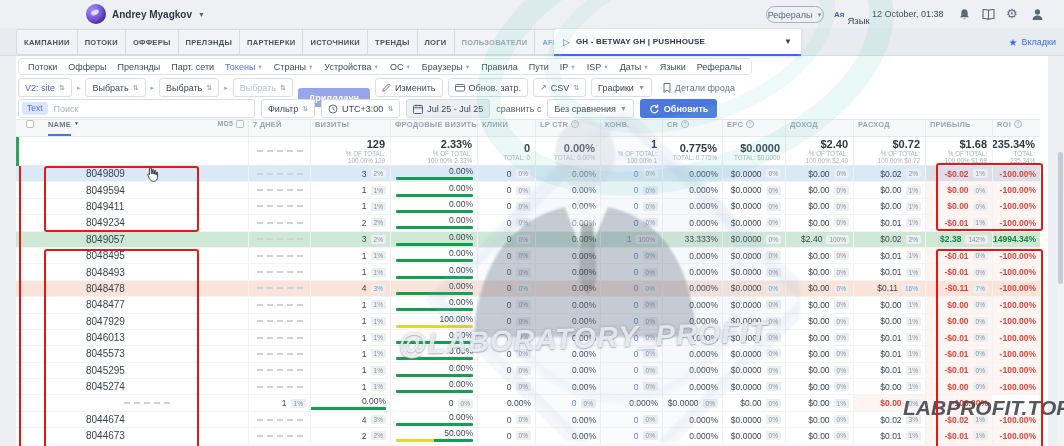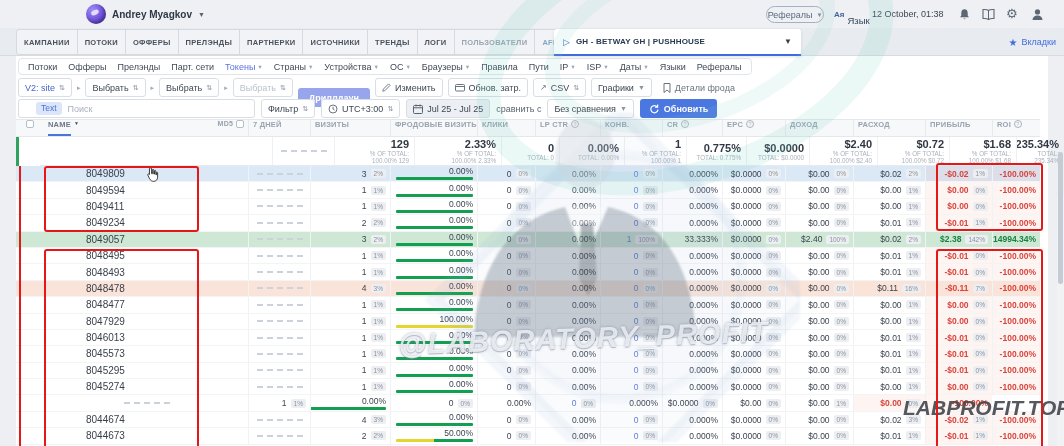--- a/index.html
+++ b/index.html
@@ -41,41 +41,41 @@
   .flink .chev{font-size:5.5px;color:#9aa4b0;margin-left:2px;vertical-align:1px;}
   #toolrow{position:absolute;left:2px;top:22px;height:19px;display:flex;align-items:center;gap:5px;}
   #searchrow{position:absolute;left:2px;top:43px;height:19px;display:flex;align-items:center;gap:6px;}
   .ctl{height:19px;border:1px solid #d8dee4;border-radius:3px;background:#fff;display:flex;align-items:center;padding:0 6px;gap:4px;font-size:9px;color:#3f4752;white-space:nowrap;cursor:pointer;}
   .caret{font-size:7px;color:#8a94a2;}
   .blue{color:#4566cf;}
   .dimtext{color:#b9c1cb;}
   .sep{font-size:7px;color:#a2abb6;}
   .drill{background:#97a6ec;border:none;color:#fff;font-weight:bold;padding:0 11px;margin-top:20px;}
   .nofr{border:none;color:#6a7480;gap:4px;}
-  .searchbox{width:237px;padding:0 17px;cursor:text;}
+  .searchbox{width:237px;padding:0 3px;cursor:text;}
   .chip{background:#dbe6fa;color:#4a6fd8;font-size:8.5px;height:13px;line-height:13px;padding:0 5px;border-radius:3px;}
   .searchbox input{border:none;outline:none;flex:1;font-size:9px;font-family:inherit;color:#3f4752;background:transparent;min-width:10px;}
   .searchbox input::placeholder{color:#a9b1bc;}
   .datebtn{background:#eceff3;}
   .cmplbl{font-size:9px;color:#5a6470;}
   .refresh{background:#4a77e0;border:none;color:#fff;font-weight:bold;padding:0 9px;gap:5px;}
   
   #tbl{position:absolute;left:0;top:63px;width:1024px;}
   .trow{display:grid;grid-template-columns:28px 204px 62px 80px 87px 58px 65px 62px 60px 63px 68px 72px 67px 48px;}
   #hrow{height:18px;background:#f7f8fa;border-top:1px solid #e4e7eb;border-bottom:1px solid #e4e7eb;}
   .hcell{display:flex;padding:0 4px;border-left:1px solid #e8ebee;font-size:7.5px;font-weight:bold;letter-spacing:.2px;color:#99a3b0;overflow:hidden;white-space:nowrap;}
   .hcell.c0{border-left:none;justify-content:center;}
   .hcell.c1{border-left:none;}
   .hname{color:#6d7787;border-bottom:2px solid #4a76d8;padding-bottom:1px;cursor:pointer;}
   .sortarrow{font-size:5px;color:#434c57;margin-left:3px;}
   .spacer{flex:1;}
   .md5{font-size:7px;color:#98a2ae;margin-right:3px;}
   .cbx{width:8px;height:8px;border:1px solid #b6bec8;border-radius:2px;background:#fff;display:inline-block;flex:none;cursor:pointer;}
   .info{width:8px;height:8px;border:1px solid #aab2bd;border-radius:50%;color:#aab2bd;font-size:5.5px;display:inline-flex;align-items:center;justify-content:center;margin-left:3px;font-weight:normal;flex:none;}
-  #srow{height:29px;background:#fff;border-bottom:1px solid #e8ebee;margin-left:24px;}
+  #srow{height:29px;background:#fff;border-bottom:1px solid #e8ebee;}
   .scell{display:flex;flex-direction:column;align-items:flex-end;justify-content:center;padding:0 5px;border-left:1px solid #eef0f3;overflow:hidden;}
   .scell.c0,.scell.c1{border-left:none;}
   .sval{font-size:11px;font-weight:bold;color:#303844;line-height:12px;}
   .ssub{font-size:6.3px;color:#a9b1bc;line-height:7px;text-align:right;white-space:nowrap;}
   .drow{height:16.4px;border-bottom:1px solid #f3f4f6;cursor:pointer;}
   .dcell{display:flex;align-items:center;justify-content:flex-end;padding:0 4px;border-left:1px solid #f0f2f4;font-size:8.5px;color:#3c4450;overflow:hidden;white-space:nowrap;}
   .dcell.c0{border-left:none;}
   .dcell.c1{border-left:none;justify-content:flex-start;padding-left:42px;font-size:10px;color:#3a414b;}
   .dcell.c2{justify-content:center;}
   .dash{width:46px;border-top:2px dashed #ccd2d9;}

